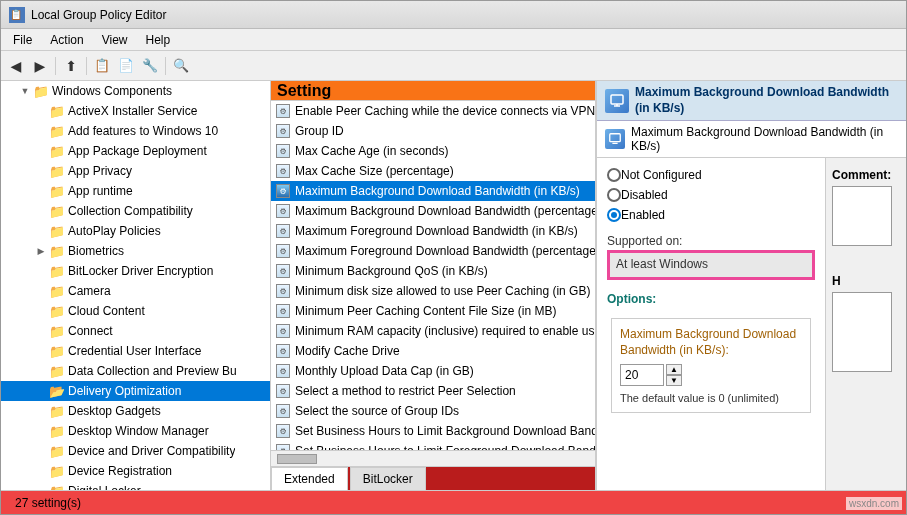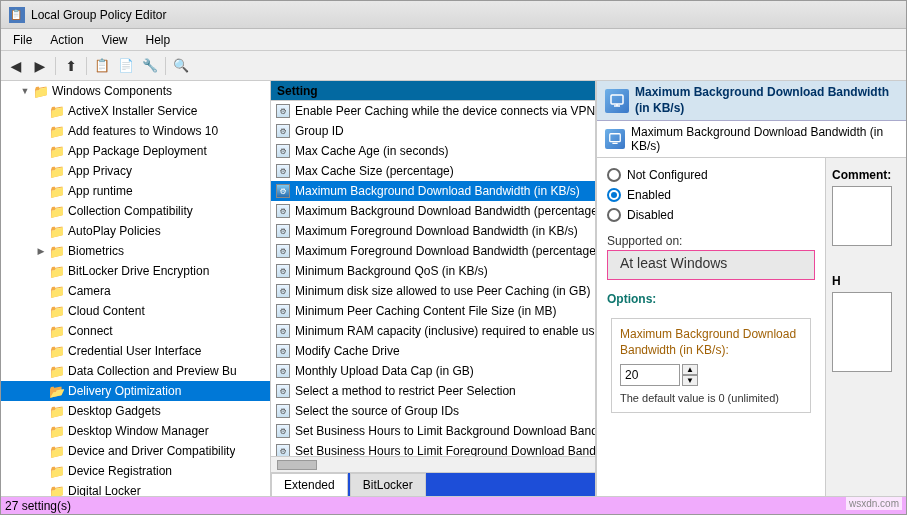--- a/index.html
+++ b/index.html
@@ -158,24 +158,24 @@
     .settings-panel {
       flex: 1;
       background: white;
       border-right: 1px solid #ccc;
       display: flex;
       flex-direction: column;
       min-width: 0;
     }
 
     .settings-header {
-      background: #0369a1;
+      background: #f97316;
       padding: 2px 6px;
       border-bottom: 1px solid #ccc;
-      font-size: 12px;
+      font-size: 16px;
       font-weight: bold;
       height: 20px;
       display: flex;
       align-items: center;
     }
 
     .settings-list {
       flex: 1;
       overflow-y: auto;
       overflow-x: hidden;
@@ -212,21 +212,21 @@
       align-items: center;
       justify-content: center;
       font-size: 8px;
       color: #555;
     }
 
     .settings-tabs {
       display: flex;
       border-top: 1px solid #ccc;
       height: 24px;
-      background: #1d4ed8;
+      background: #b91c1c;
     }
     .tab {
       padding: 3px 12px;
       font-size: 12px;
       cursor: pointer;
       border: 1px solid #ccc;
       border-bottom: none;
       background: #e0e0e0;
       margin-right: 2px;
       display: flex;
@@ -333,21 +333,20 @@
     }
 
     .radio-group {
       display: flex;
       flex-direction: column;
       gap: 6px;
     }
     .radio-item {
       display: flex;
       align-items: center;
-      gap: 6px;
       cursor: pointer;
     }
     .radio-input {
       width: 14px;
       height: 14px;
       border-radius: 50%;
       border: 2px solid #666;
       display: flex;
       align-items: center;
       justify-content: center;
@@ -366,24 +365,24 @@
 
     .supported-on {
       margin-top: 4px;
     }
     .supported-label {
       font-size: 12px;
       color: #333;
       margin-bottom: 2px;
     }
     .supported-value-box {
-      border: 1px solid #ec4899;
-      padding: 4px 12px;
+      border: 3px solid #ec4899;
+      padding: 4px 6px;
       background: #e8e8e8;
-      font-size: 14px;
+      font-size: 12px;
       color: #333;
       min-height: 30px;
     }
 
     .options-label {
       font-size: 12px;
       font-weight: bold;
       color: #0f766e;
       margin-top: 4px;
     }
@@ -400,21 +399,21 @@
       color: #a16207;
       margin-bottom: 6px;
       line-height: 1.3;
     }
     .value-input-row {
       display: flex;
       align-items: center;
       gap: 2px;
     }
     .value-input {
-      width: 60px;
+      width: 44px;
       height: 22px;
       border: 1px solid #999;
       padding: 0 4px;
       font-size: 12px;
       background: white;
     }
     .spinner-btns {
       display: flex;
       flex-direction: column;
     }
@@ -444,25 +443,25 @@
       gap: 4px;
     }
 
     .prop-right-label {
       font-size: 12px;
       font-weight: bold;
       color: #000;
     }
 
     .bottom-bar {
-      padding: 3px 4px;
-      font-size: 12px;
-      background: #f0abfc;
+      padding: 3px 14px;
+      font-size: 12px;
+      background: #ef4444;
       border-top: 1px solid #ccc;
-      height: 18px;
+      height: 24px;
       display: flex;
       align-items: center;
     }
 
     .watermark {
       position: absolute;
       bottom: 4px;
       right: 4px;
       font-size: 10px;
       color: #888;
@@ -554,21 +553,21 @@
 
       <div class="tree-item indent-2">
         <span class="tree-expand collapsed"></span>
         <span class="folder-icon">📁</span>
         <span class="tree-label">Biometrics</span>
       </div>
 
       <div class="tree-item indent-2">
         <span class="tree-expand empty"></span>
         <span class="folder-icon">📁</span>
-        <span class="tree-label">BitLocker Drive Encryption</span>
+        <span class="tree-label">BitLocker Driver Encryption</span>
       </div>
 
       <div class="tree-item indent-2">
         <span class="tree-expand empty"></span>
         <span class="folder-icon">📁</span>
         <span class="tree-label">Camera</span>
       </div>
 
       <div class="tree-item indent-2">
         <span class="tree-expand empty"></span>
@@ -789,26 +788,26 @@
       <div class="prop-body">
 
         <div class="prop-left">
 
           <div class="radio-group">
             <div class="radio-item">
               <div class="radio-input"></div>
               <span>Not Configured</span>
             </div>
             <div class="radio-item">
+              <div class="radio-input"></div>
+              <span>Disabled</span>
+            </div>
+            <div class="radio-item">
               <div class="radio-input checked"></div>
               <span>Enabled</span>
-            </div>
-            <div class="radio-item">
-              <div class="radio-input"></div>
-              <span>Disabled</span>
             </div>
           </div>
 
           <div class="supported-on">
             <div class="supported-label">Supported on:</div>
             <div class="supported-value-box">At least Windows</div>
           </div>
 
           <div class="options-label">Options:</div>
 

